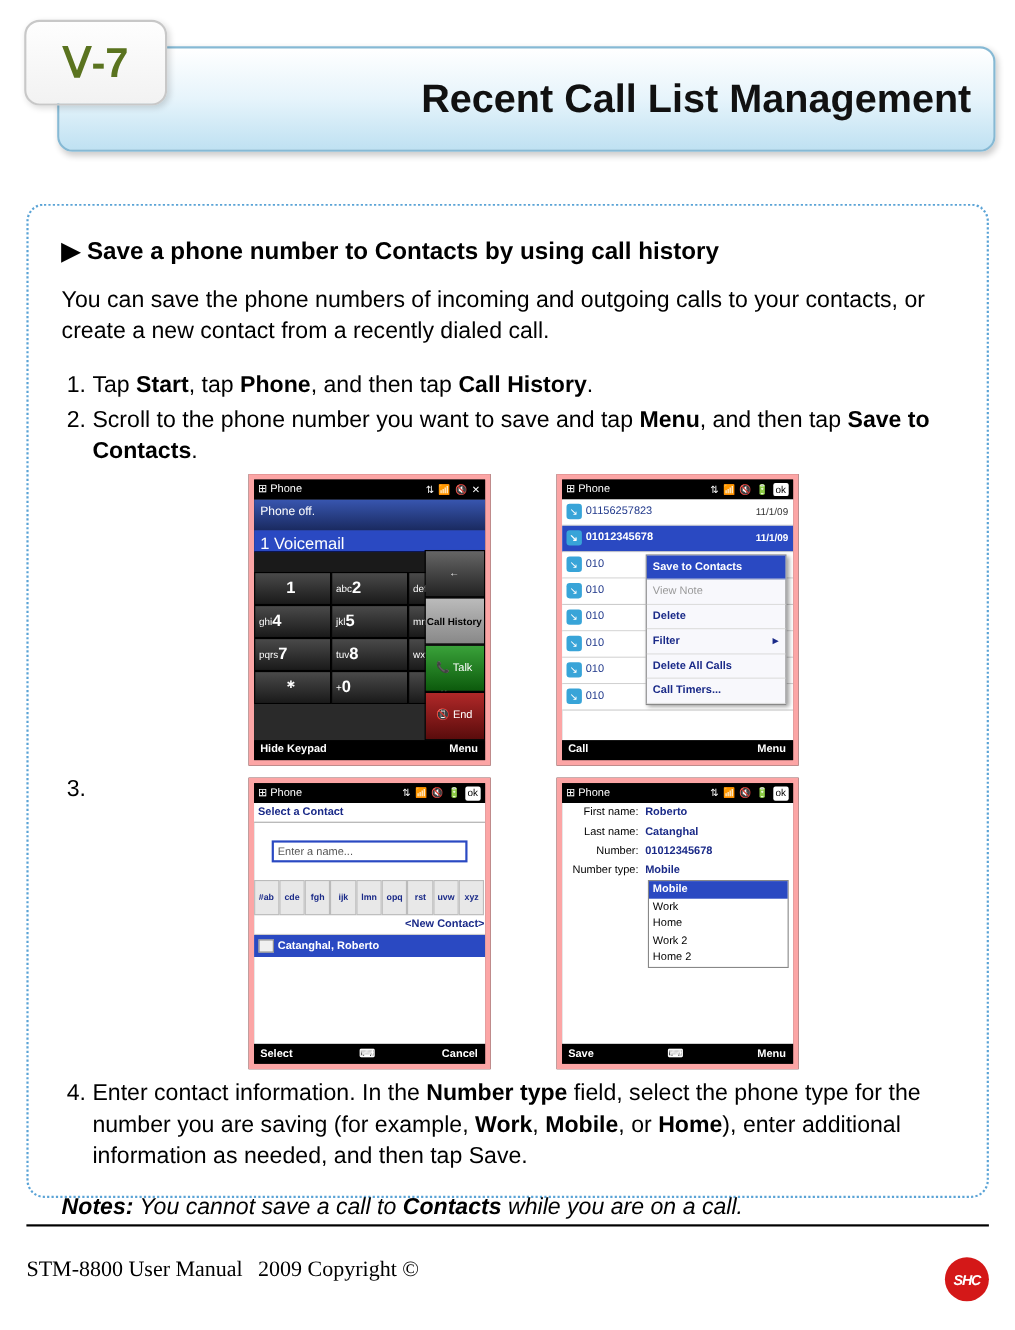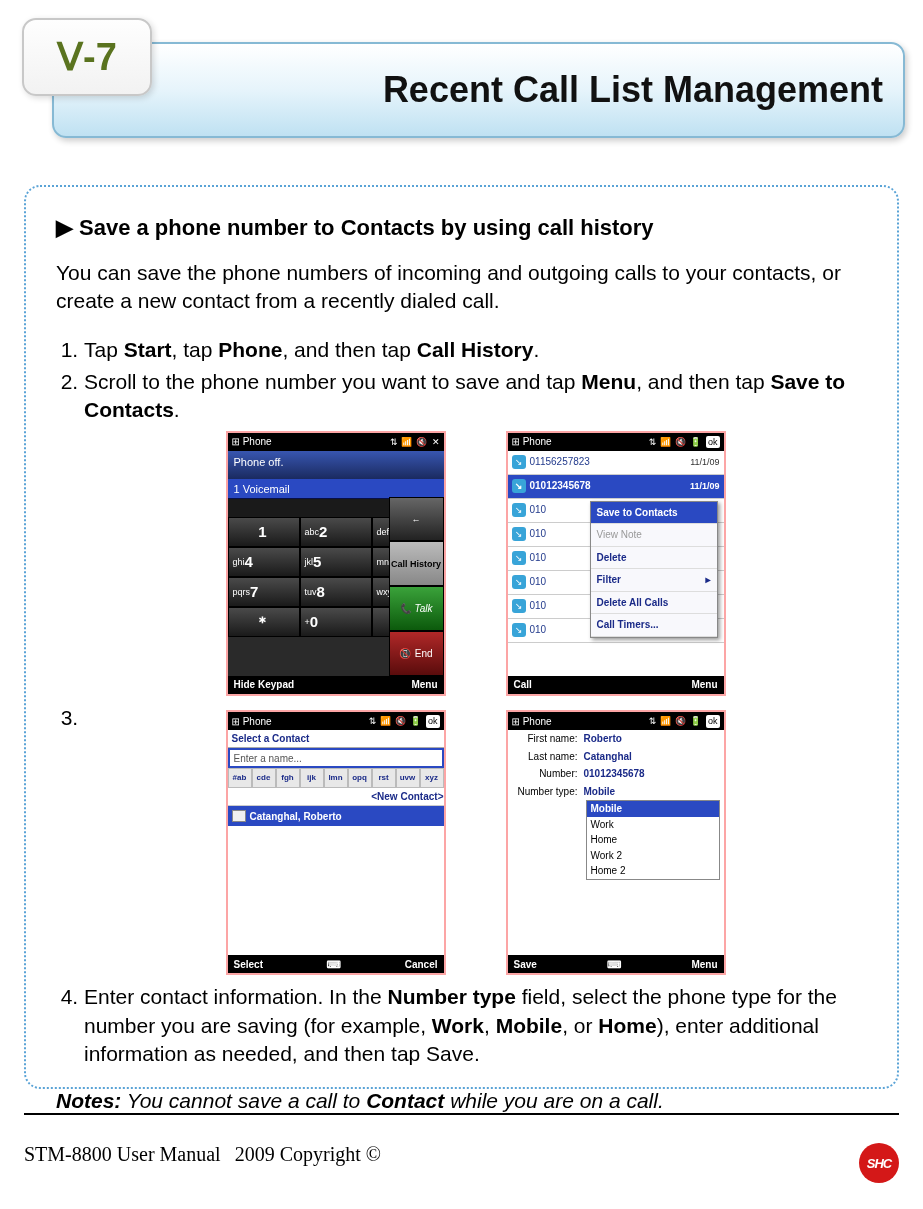--- a/index.html
+++ b/index.html
@@ -51,70 +51,70 @@
   .bold { font-weight: 700; }
   .shots-row {
     display: flex; justify-content: center; gap: 60px;
     margin: 6px 0 8px 0;
   }
 
   
   .shot {
     width: 220px; height: 265px;
     background: #000;
-    border: 2px solid #fca5a5;
+    border: 5px solid #fca5a5;
     position: relative;
     font-family: Tahoma, Arial, sans-serif;
   }
   .shot .topbar {
     height: 18px; background: #000; color: #fff;
     display: flex; align-items: center; justify-content: space-between;
     padding: 0 4px; font-size: 10px;
   }
   .shot .topbar .icons { display:flex; gap:4px; }
   .shot .topbar .icons span { font-size:9px; }
   .shot .body { position:absolute; top:18px; left:0; right:0; bottom:18px; background:#fff; overflow:hidden; }
   .shot .footbar {
     position:absolute; bottom:0; left:0; right:0; height:18px;
     background:#000; color:#fff; display:flex; justify-content:space-between; align-items:center;
     padding:0 6px; font-size:10px; font-weight:700;
   }
   .shot.dark .body { background:#2a2a2a; }
 
   
   .dialer-head { height:28px; background:linear-gradient(#3856b0,#1a2a60); color:#fff; font-size:11px; padding:4px 6px; }
-  .vm-row { height:20px; background:#2a49c2; color:#fff; font-size:11px; padding:3px 6px; border-bottom:1px solid #081048; }
+  .vm-row { height:20px; background:#2a49c2; color:#fff; font-size:15px; padding:3px 6px; border-bottom:1px solid #081048; }
   .keypad { display:grid; grid-template-columns:repeat(3,1fr); grid-auto-rows:30px; }
   .key {
     background:linear-gradient(#4a4a4a,#1a1a1a); color:#fff; font-size:12px;
     display:flex; align-items:center; justify-content:center;
     border:1px solid #000;
   }
   .key.small { font-size:9px; justify-content:flex-start; padding-left:4px;}
   .key .n { font-size:15px; font-weight:700; margin-right:2px;}
-  .key.talk { background:linear-gradient(#3aa23a,#0c5a0c); font-size:10px;font-style:italic;}
+  .key.talk { background:linear-gradient(#3aa23a,#0c5a0c); font-size:10px;}
   .key.end  { background:linear-gradient(#b02828,#5a0c0c); font-size:10px;}
   .key.ch  { background:linear-gradient(#666,#222); font-size:9px; }
   .key.chhl { background:linear-gradient(#bbb,#888); color:#000; font-size:9px; font-weight:700; }
 
   
   .call-row { height:24px; border-bottom:1px solid #ccc; display:flex; align-items:center; gap:4px; padding:0 4px; font-size:10px; color:#223a8c; background:#fff;}
   .call-row.sel { background:#2a49c2; color:#fff; font-weight:700;}
   .call-row .date { margin-left:auto; color:#333; font-size:9px;}
   .call-row.sel .date { color:#fff;}
   .call-icon { width:14px; height:14px; border-radius:3px; background:#38a4d8; display:inline-flex; align-items:center; justify-content:center; color:#fff; font-size:9px;}
   .ctx-menu { position:absolute; top:50px; right:6px; width:128px; background:#f8f8fc; border:1px solid #888; box-shadow:2px 2px 4px rgba(0,0,0,.4); z-index:3;}
   .ctx-menu div { font-size:10px; padding:4px 6px; color:#1a2a88; border-bottom:1px solid #ddd; font-weight:700;}
   .ctx-menu div.sel { background:#2a49c2; color:#fff;}
   .ctx-menu div.dis { color:#999; font-weight:400;}
 
   
   .sel-head { height:18px; background:#fff; color:#1a2a88; font-size:10px; font-weight:700; padding:2px 4px; border-bottom:1px solid #aaa;}
-  .name-input { height:20px; margin:0; border:2px solid #2a49c2; font-size:10px; padding:2px 4px; color:#555; background:#fff;}
-  .alpha-row { display:flex; height:20px;text-align:right;}
+  .name-input { height:20px; margin:16px; border:2px solid #2a49c2; font-size:10px; padding:2px 4px; color:#555; background:#fff;}
+  .alpha-row { display:flex; height:32px;text-align:right;}
   .alpha-row span { flex:1; background:#e8e8e8; border:1px solid #bbb; font-size:8px; display:flex; align-items:center; justify-content:center; color:#1a2a88; font-weight:700;}
   .new-contact { height:18px; border-bottom:1px solid #ccc; text-align:right; font-size:10px; color:#1a2a88; font-weight:700; line-height:18px;}
   .contact-row { height:20px; background:#2a49c2; color:#fff; font-size:10px; font-weight:700; padding:2px 4px; display:flex; align-items:center; gap:4px;}
   .contact-row .cicon { width:14px; height:12px; background:#f0f0f0; border:1px solid #888; display:inline-block;}
 
   
   .field-row { display:flex; font-size:10px; padding:2px 4px; }
   .field-row .lbl { width:72px; text-align:right; padding-right:6px; color:#000;}
   .field-row .val { color:#1a2a88; font-weight:700;}
   .type-sel { margin:0 4px 0 78px; border:1px solid #888;}
@@ -386,21 +386,21 @@
         </div>
       </div>
     </li>
 
     <li>
       <span>Enter contact information. In the </span><span class="bold">Number type</span><span> field, select the phone type for the number you are saving (for example, </span><span class="bold">Work</span><span>, </span><span class="bold">Mobile</span><span>, or </span><span class="bold">Home</span><span>), enter additional information as needed, and then tap Save.</span>
     </li>
   </ol>
 
   <div class="notes">
-    <span class="lbl">Notes:</span><span> You cannot save a call to </span><span class="b">Contact</span><span> while you are on a call.</span>
+    <span class="lbl">Notes:</span><span> You cannot save a call to </span><span class="b">Contacts</span><span> while you are on a call.</span>
   </div>
 
 </div>
 
 <div class="footer">
   <span class="man">STM-8800 User Manual</span>
   <span class="copy">2009 Copyright ©</span>
   <span class="shc">SHC</span>
 </div>
 

